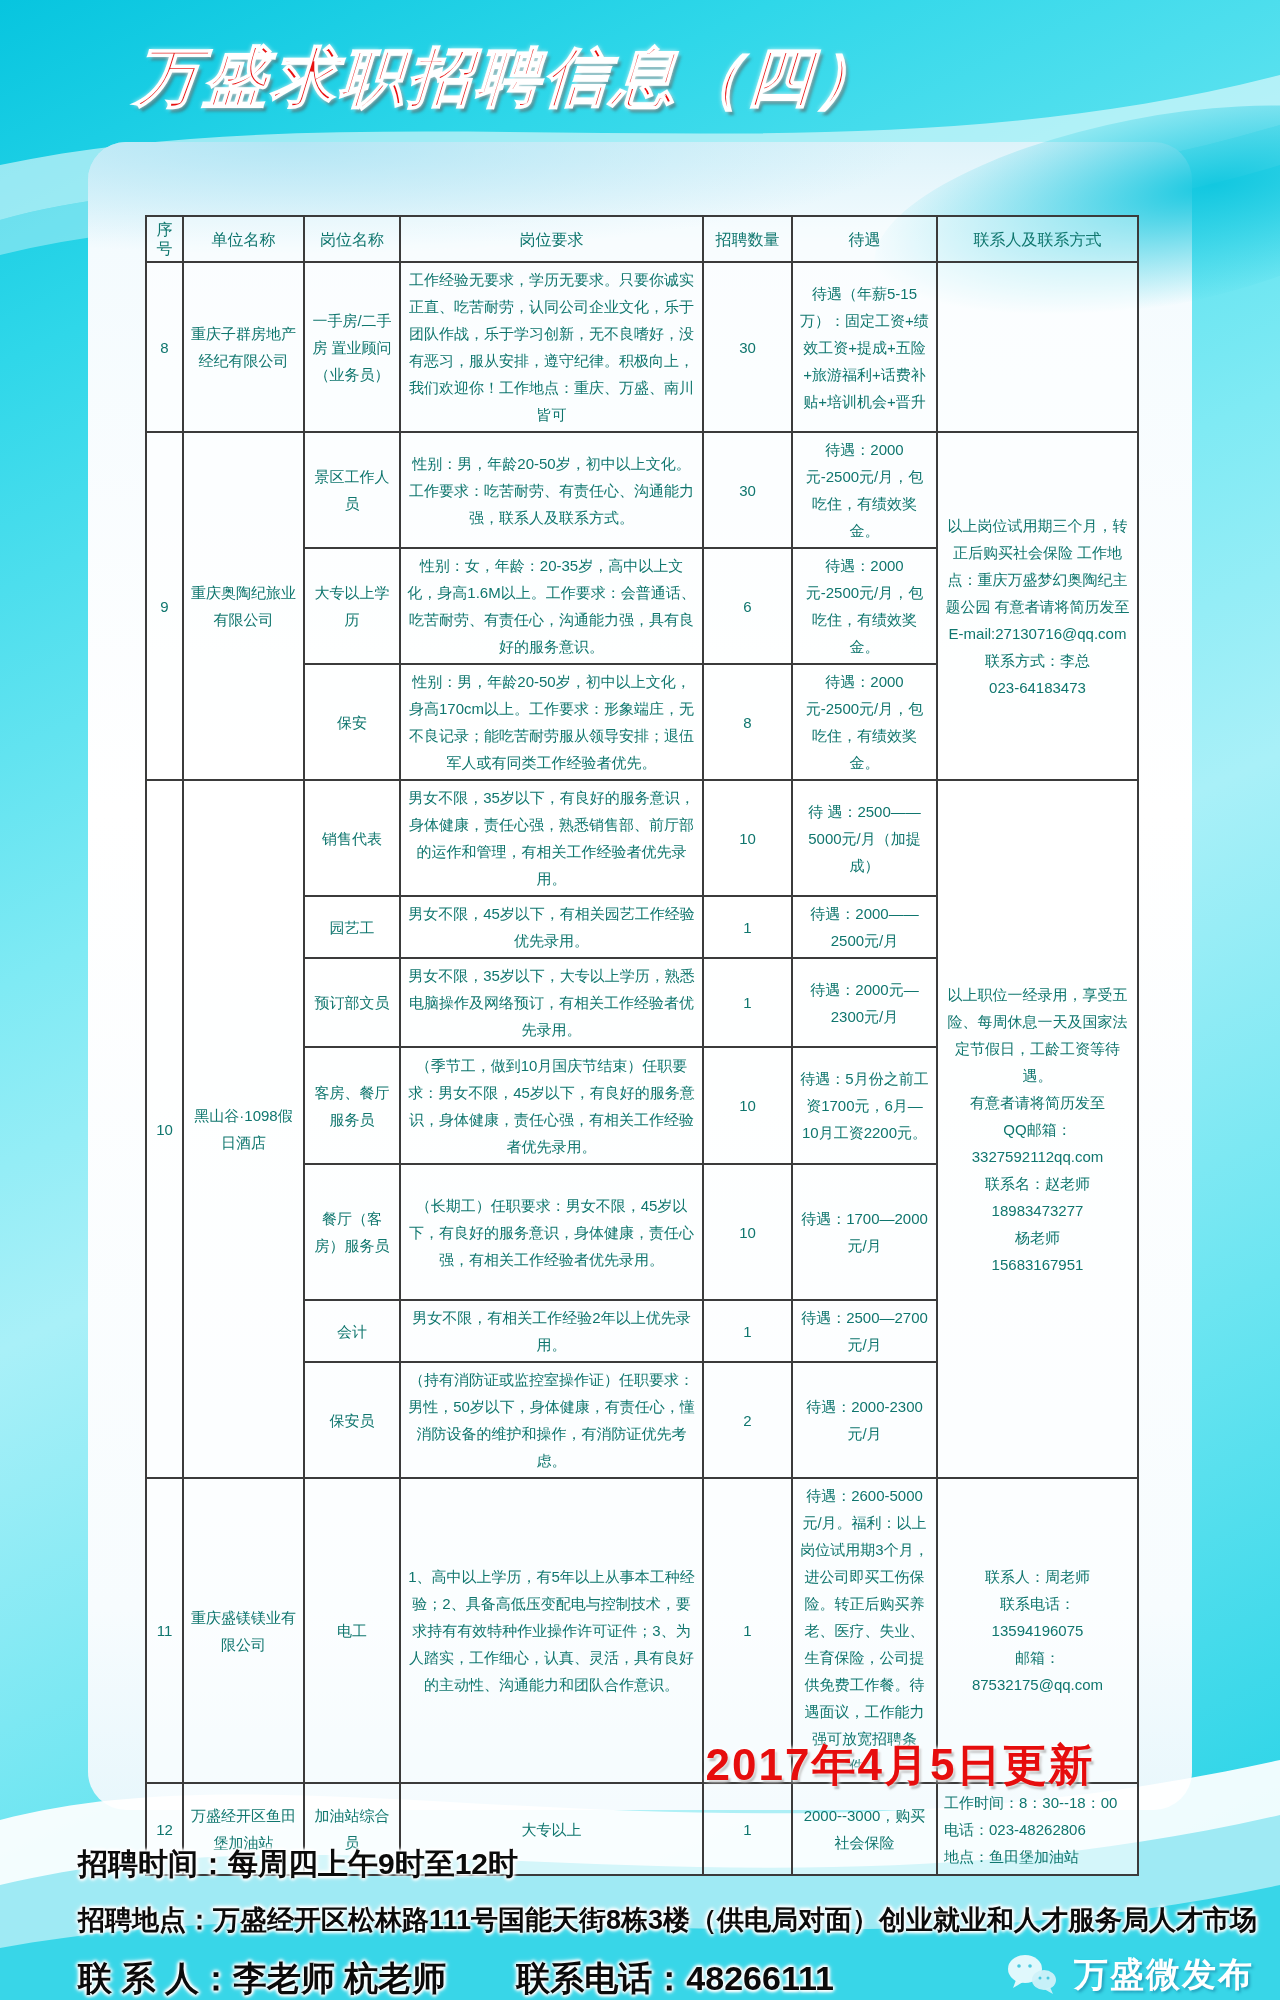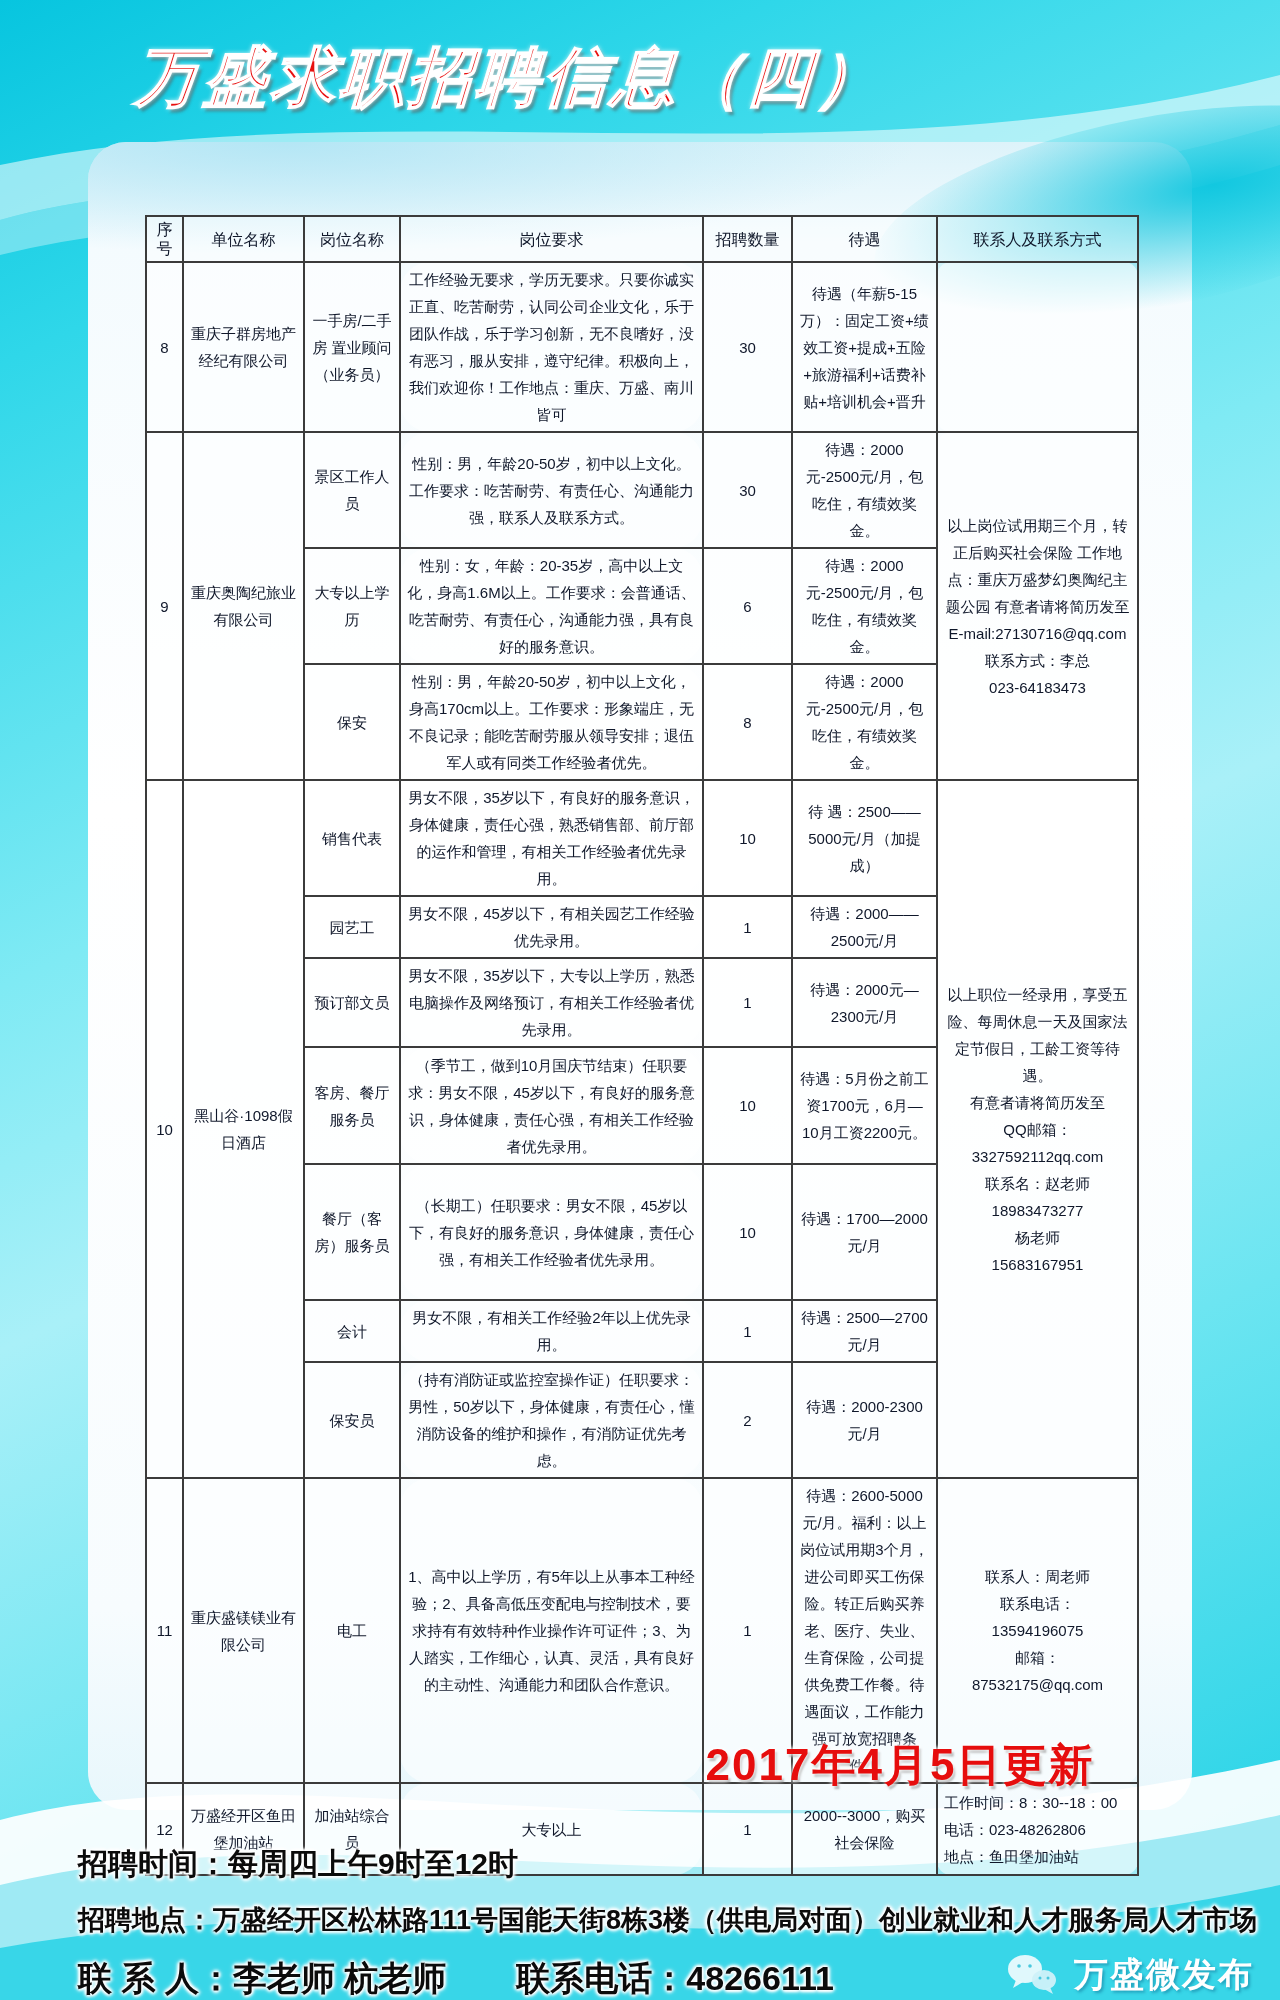--- a/index.html
+++ b/index.html
@@ -26,31 +26,31 @@
   .page-title{
     position:absolute;left:90px;top:34px;width:840px;z-index:4;text-align:center;
     font-size:64px;font-weight:900;font-style:italic;letter-spacing:4px;color:#e8100f;
     -webkit-text-stroke:1.5px #ffffff;
     text-shadow:0 0 5px #ffffff,3px 4px 3px rgba(70,70,70,.55);
     transform:skewX(-3deg);white-space:nowrap;
   }
   table.jobs{
     position:absolute;left:145px;top:215px;width:992px;z-index:5;
     border-collapse:collapse;table-layout:fixed;
-    color:#0f172a;font-size:15px;padding-left:22px;
+    color:#0f766e;font-size:15px;padding-left:22px;
   }
   table.jobs th,table.jobs td{
     border:2px solid #3b3b3b;background:rgba(255,255,255,.55);
     padding:3px 6px;vertical-align:middle;text-align:center;line-height:1.8;
     overflow:hidden;
   }
   table.jobs th{font-weight:normal;font-size:16px;line-height:1.2;background:rgba(255,255,255,.35);}
-  td.req{text-align:justify;text-align-last:center;padding:4px 9px;border-radius:30px;}
+  td.req{text-align:justify;text-align-last:center;padding:4px 9px;}
   td.pay{text-align:justify;text-align-last:center;padding:4px 8px;}
-  td.contact{white-space:pre-line;text-align:center;padding:4px 6px;line-height:1.95;border-radius:14px;}
+  td.contact{white-space:pre-line;text-align:center;padding:4px 6px;line-height:1.95;}
   .update-date{
     position:absolute;left:690px;top:1736px;width:420px;z-index:6;text-align:center;
     font-size:44px;font-weight:900;color:#e60d0d;letter-spacing:2px;
     text-shadow:0 0 4px #ffffff,0 0 6px #ffffff,2px 3px 2px rgba(90,90,90,.5);
     white-space:nowrap;
   }
   .waves-bottom{position:absolute;left:0;top:1700px;width:1280px;height:300px;z-index:3;}
   .footer-line{
     position:absolute;left:78px;z-index:7;color:#0b0b0b;font-weight:900;white-space:nowrap;
     text-shadow:-2px 0 3px #fff,2px 0 3px #fff,0 -2px 3px #fff,0 2px 3px #fff,0 0 6px #fff;

